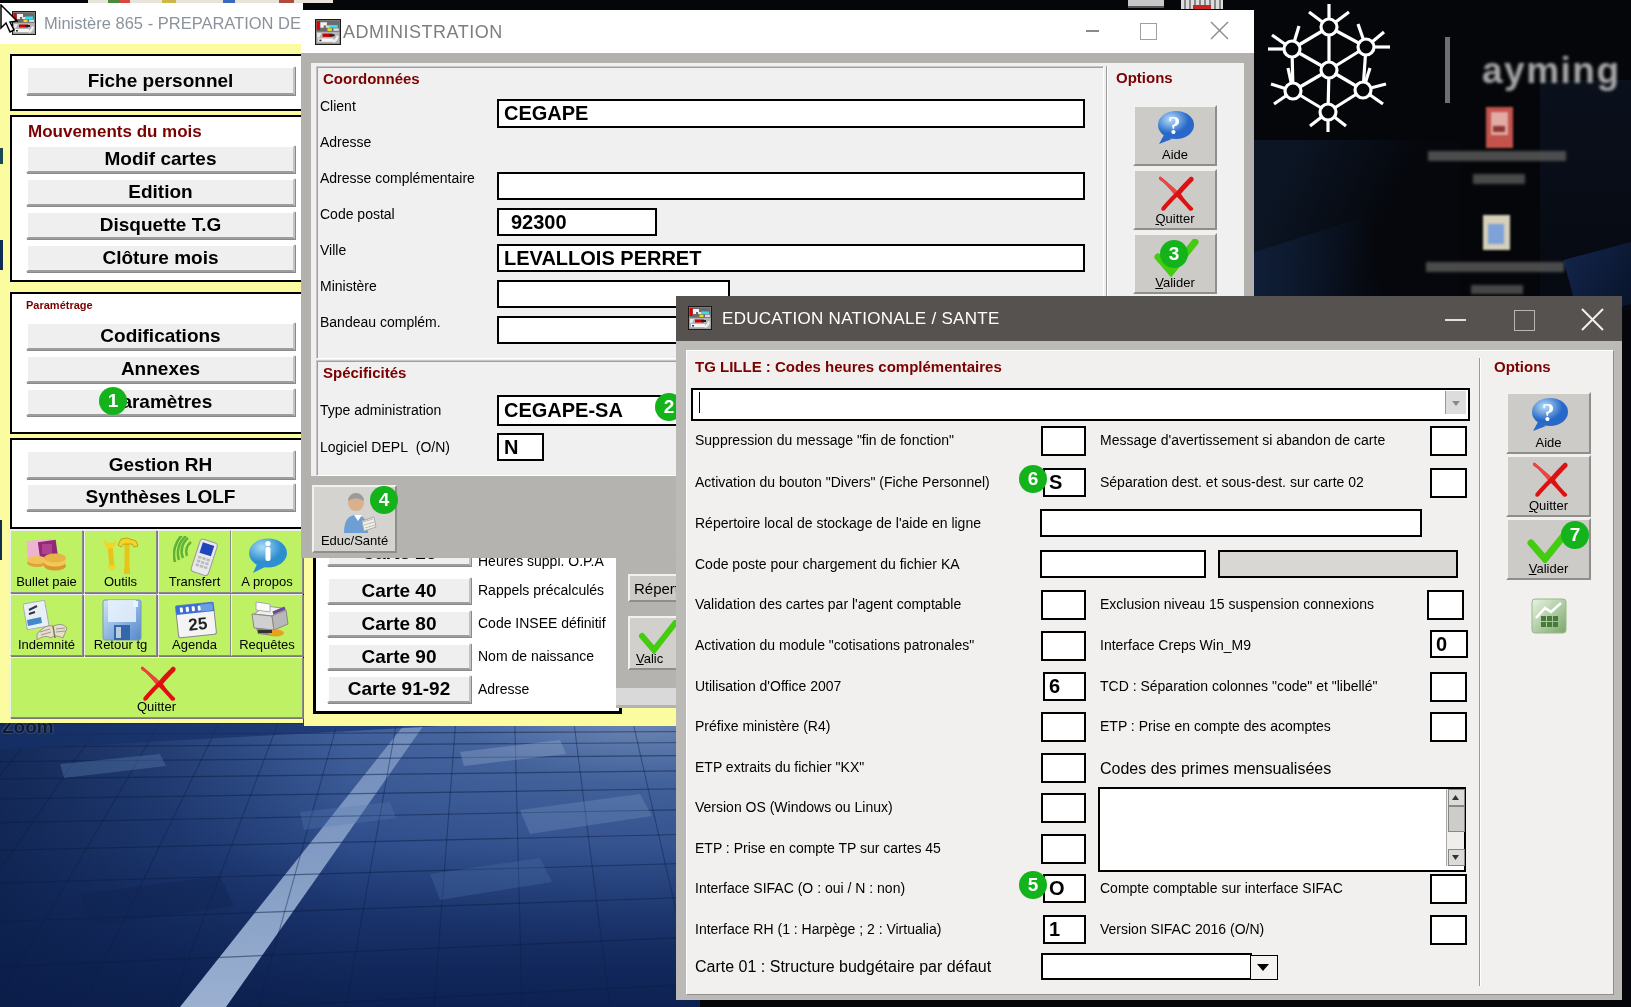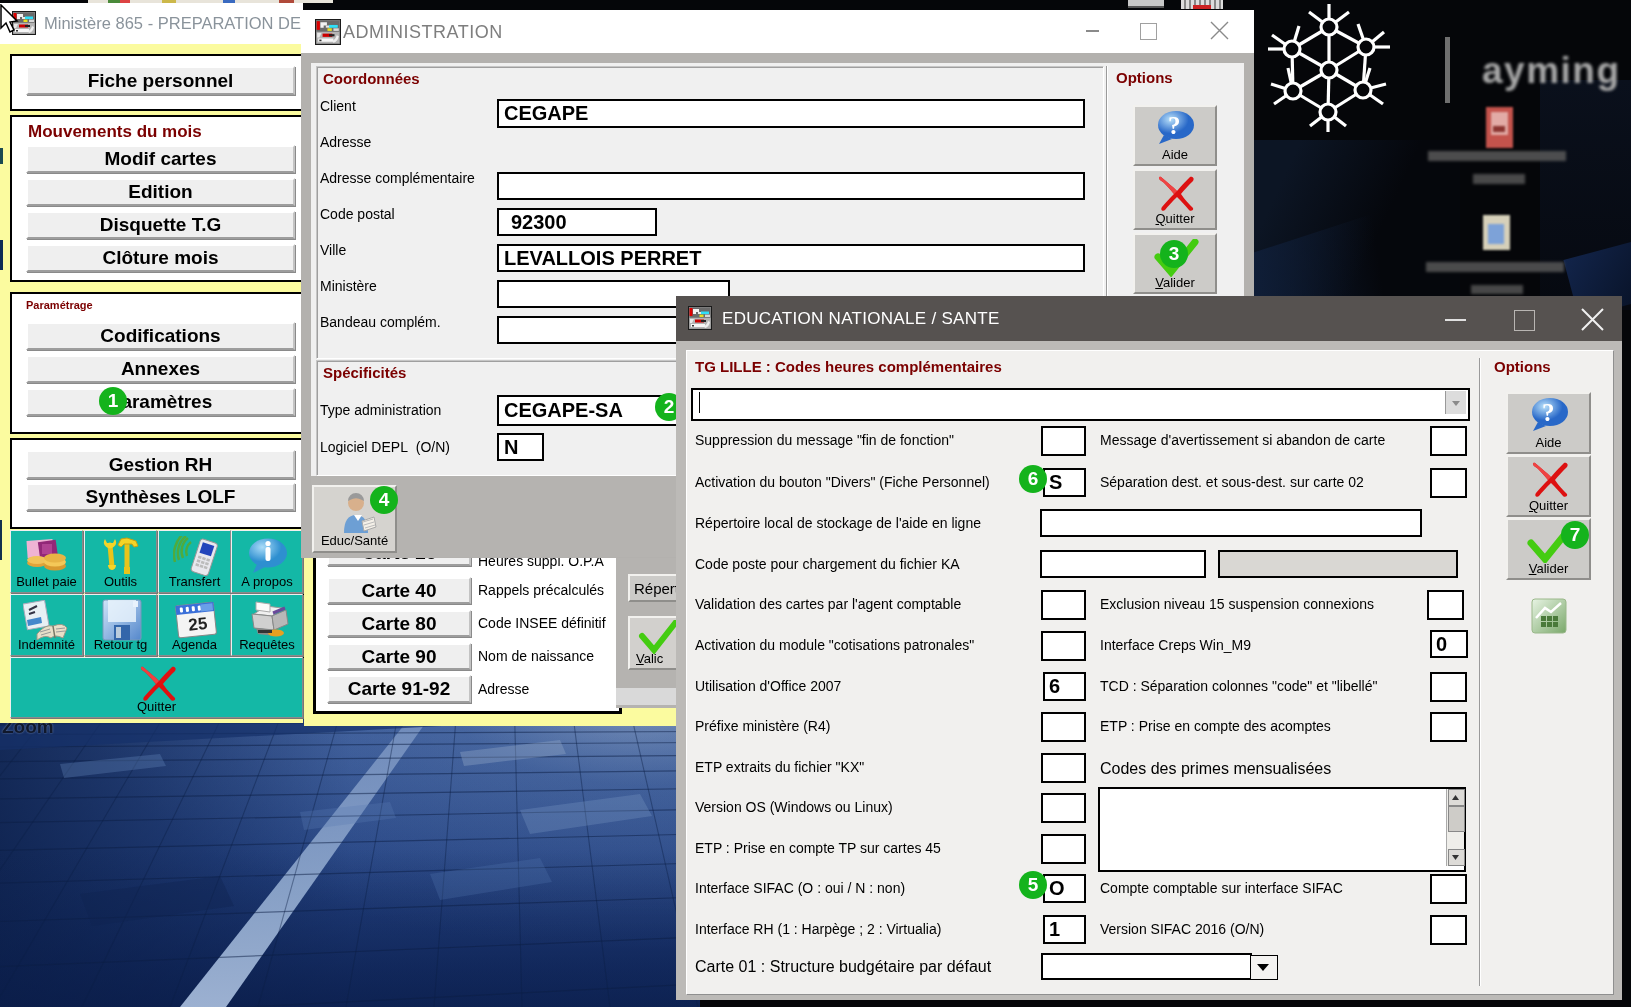--- a/index.html
+++ b/index.html
@@ -4,21 +4,21 @@
 html,body{margin:0;padding:0}
 *{box-sizing:content-box}
 body{width:1631px;height:1007px;overflow:hidden;position:relative;background:#050609;font-family:"Liberation Sans",sans-serif}
 .abs{position:absolute}
 .lbl{position:absolute;font-size:14px;color:#000;white-space:nowrap}
 .red{color:#7b0000;font-weight:bold}
 .field{position:absolute;box-sizing:border-box;background:#fff;border:2px solid #000;font-weight:bold;font-size:20px;color:#000;white-space:nowrap;overflow:hidden}
 .cb{position:absolute;box-sizing:border-box;background:#fff;border:2px solid #000}
 .badge{position:absolute;width:28px;height:28px;border-radius:50%;background:#14b31c;color:#fff;font-weight:bold;font-size:19px;text-align:center;line-height:28px;z-index:9}
 .bigbtn{position:absolute;box-sizing:border-box;background:#efefef;border-top:2px solid #fff;border-left:2px solid #fff;border-bottom:2px solid #9d9d9d;border-right:2px solid #c3c3c3;box-shadow:1px 1px 0 #8a8a8a;font-weight:bold;font-size:19px;color:#000;text-align:center}
-.tbtn{position:absolute;box-sizing:border-box;background:#14b8a6;border-top:1px solid #efefef;border-left:1px solid #efefef;border-bottom:1px solid #8b8b8b;border-right:1px solid #8b8b8b;box-shadow:1px 1px 0 #777}
+.tbtn{position:absolute;box-sizing:border-box;background:#bef264;border-top:1px solid #efefef;border-left:1px solid #efefef;border-bottom:1px solid #8b8b8b;border-right:1px solid #8b8b8b;box-shadow:1px 1px 0 #777}
 .tlab{position:absolute;width:100%;text-align:center;font-size:13px;color:#000;bottom:3px}
 .optbtn{position:absolute;box-sizing:border-box;background:#cccbc8;border-top:2px solid #f2f1ee;border-left:2px solid #f2f1ee;border-bottom:2px solid #8f8e8b;border-right:2px solid #8f8e8b}
 .vetch{position:absolute;border-left:1px solid #9a9a9a;border-right:1px solid #fff}
 </style></head>
 <body>
 <svg width="0" height="0" style="position:absolute">
  <symbol id="appicon" viewBox="0 0 24 24">
   <rect x="0" y="0" width="24" height="24" fill="#8e8e8e"></rect>
   <rect x="1.5" y="1.5" width="21" height="10" fill="#6a6a6a"></rect>
   <rect x="1.5" y="2" width="3" height="8" fill="#dd0000"></rect>

